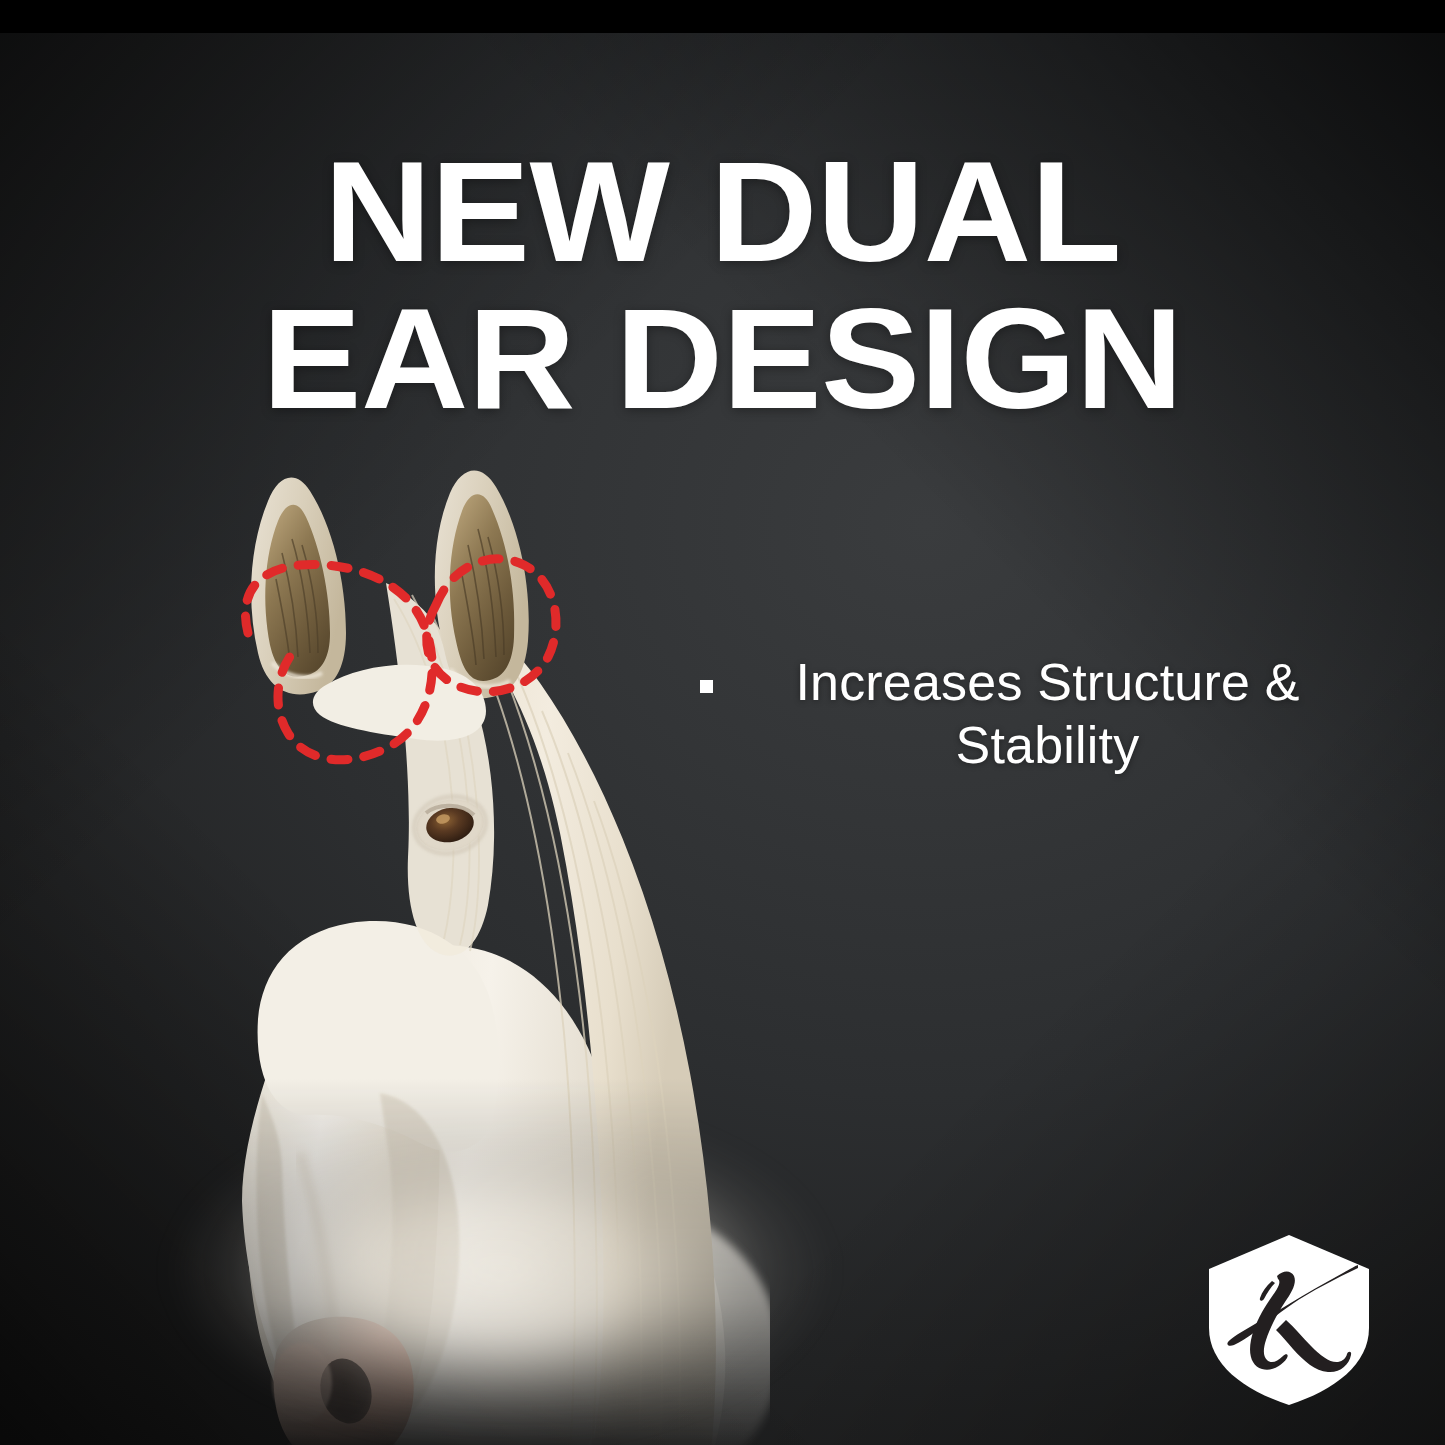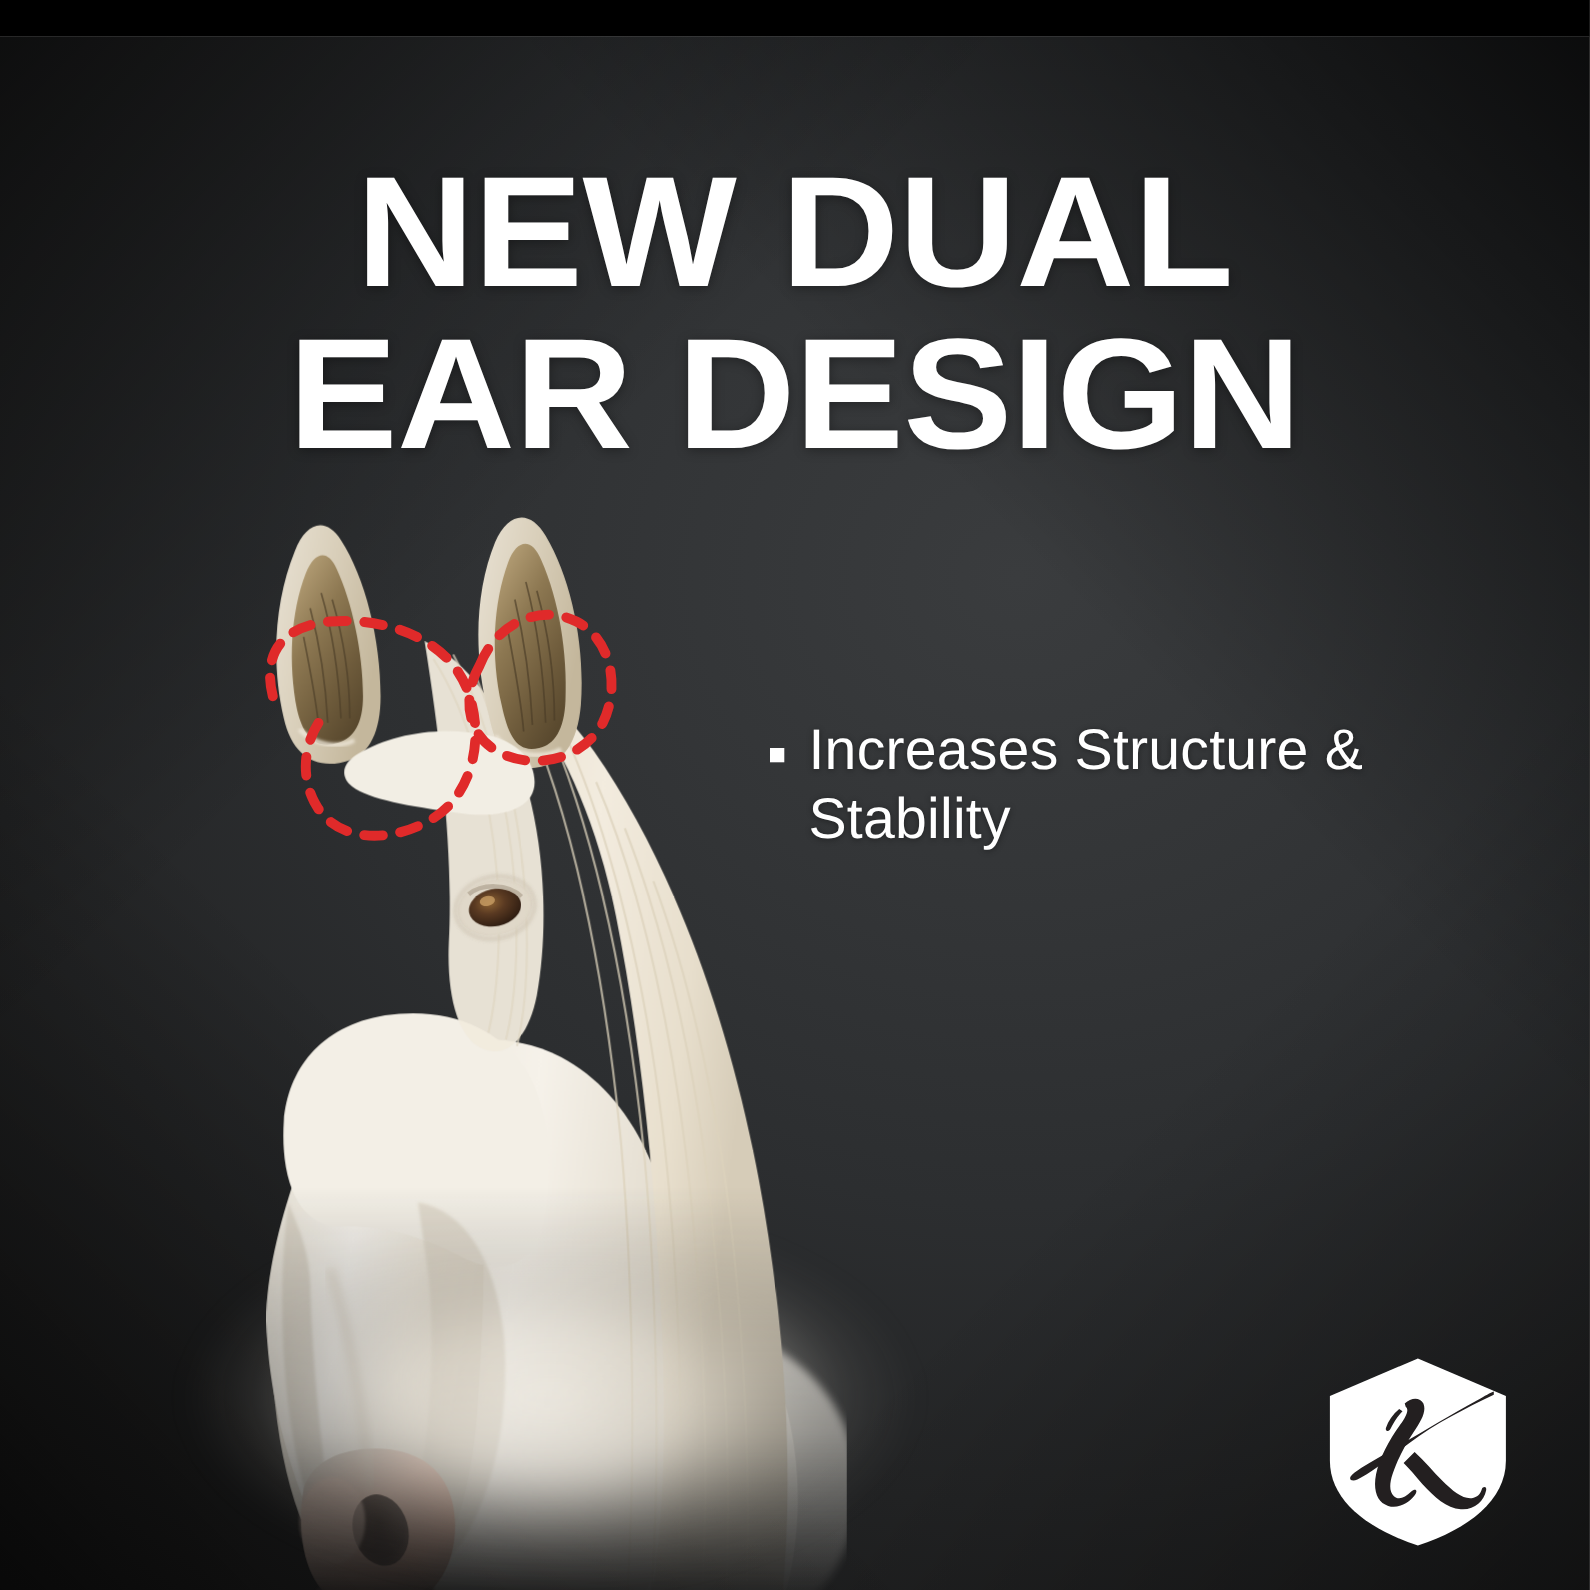--- a/index.html
+++ b/index.html
@@ -76,20 +76,21 @@
     flex:0 0 13px;
     margin-top:29px;
     margin-right:22px;
   }
   .bullet-text{
     font-size:52px;
     line-height:1.22;
     font-weight:400;
     letter-spacing:.2px;
     text-shadow:0 1px 6px rgba(0,0,0,.4);
+    text-align:center;
   }
 
   
   .horse-wrap{
     position:absolute;
     left:150px;top:420px;
     width:620px;height:1010px;
   }
   .horse-svg{position:absolute;left:0;top:0;width:620px;height:1010px;}
 

